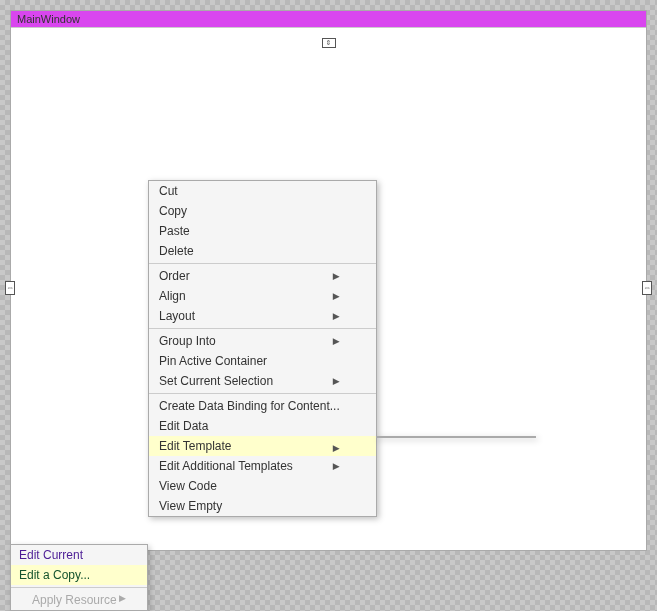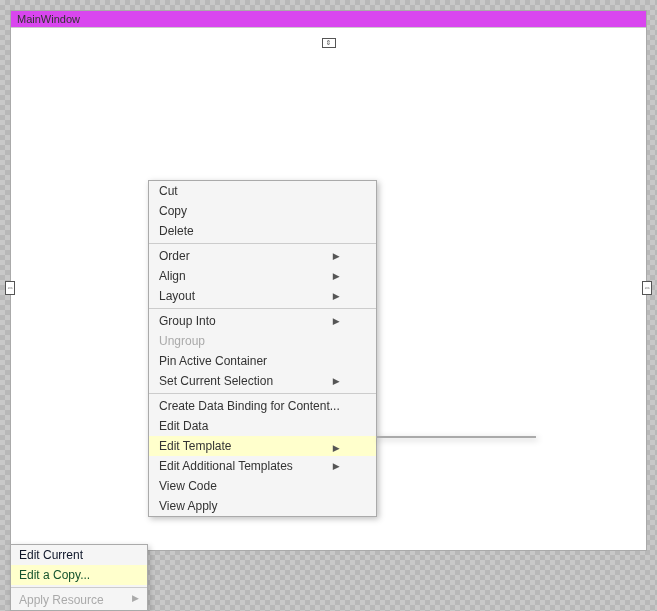--- a/index.html
+++ b/index.html
@@ -206,39 +206,39 @@
       width: 138px;
       background: #f5f5f5;
       border: 1px solid #aaa;
       box-shadow: 2px 2px 6px rgba(0,0,0,0.2);
       z-index: 99;
     }
 
     .left-panel-item {
       padding: 3px 8px;
       cursor: pointer;
-      color: #0f172a;
+      color: #4c1d95;
       font-size: 12px;
     }
 
     .left-panel-item.highlighted {
       background: #ffffcc;
       color: #14532d;
     }
 
     .left-panel-divider {
       height: 1px;
       background: #ccc;
       margin: 2px 0;
     }
 
     .apply-resource-item {
       display: flex;
       align-items: flex-start;
-      padding: 3px 8px;
+      padding: 3px 21px;
       color: #aaa;
       cursor: default;
     }
 
     .apply-resource-arrow {
       font-size: 9px;
       color: #aaa;
       margin-left: auto;
     }
   </style>
@@ -269,42 +269,42 @@
 </div>
 
 <div class="context-menu">
   <div class="menu-item">
       <span>Cut</span>
     </div>
   <div class="menu-item">
       <span>Copy</span>
     </div>
   <div class="menu-item">
+      <span>Paste</span>
+    </div>
+  <div class="menu-item">
       <span>Delete</span>
     </div>
   <div class="menu-separator"></div>
   <div class="menu-item menu-item-wrapper">
     <span>Order</span>
     <span class="submenu-arrow">▶</span>
   </div>
   <div class="menu-item menu-item-wrapper">
     <span>Align</span>
     <span class="submenu-arrow">▶</span>
   </div>
   <div class="menu-item menu-item-wrapper">
     <span>Layout</span>
     <span class="submenu-arrow">▶</span>
   </div>
   <div class="menu-separator"></div>
   <div class="menu-item menu-item-wrapper">
     <span>Group Into</span>
     <span class="submenu-arrow">▶</span>
-  </div>
-  <div class="menu-item disabled">
-    <span>Ungroup</span>
   </div>
   <div class="menu-item">
       <span>Pin Active Container</span>
     </div>
   <div class="menu-item menu-item-wrapper">
     <span>Set Current Selection</span>
     <span class="submenu-arrow">▶</span>
   </div>
   <div class="menu-separator"></div>
   <div class="menu-item">
@@ -321,21 +321,21 @@
     </div>
   </div>
   <div class="menu-item menu-item-wrapper">
     <span>Edit Additional Templates</span>
     <span class="submenu-arrow">▶</span>
   </div>
   <div class="menu-item">
       <span>View Code</span>
     </div>
   <div class="menu-item">
-      <span>View Apply</span>
+      <span>View Empty</span>
     </div>
 </div>
 
 <div class="left-panel">
   <div class="left-panel-item">
     <span>Edit Current</span>
   </div>
   <div class="left-panel-item highlighted">
     <span>Edit a Copy...</span>
   </div>

